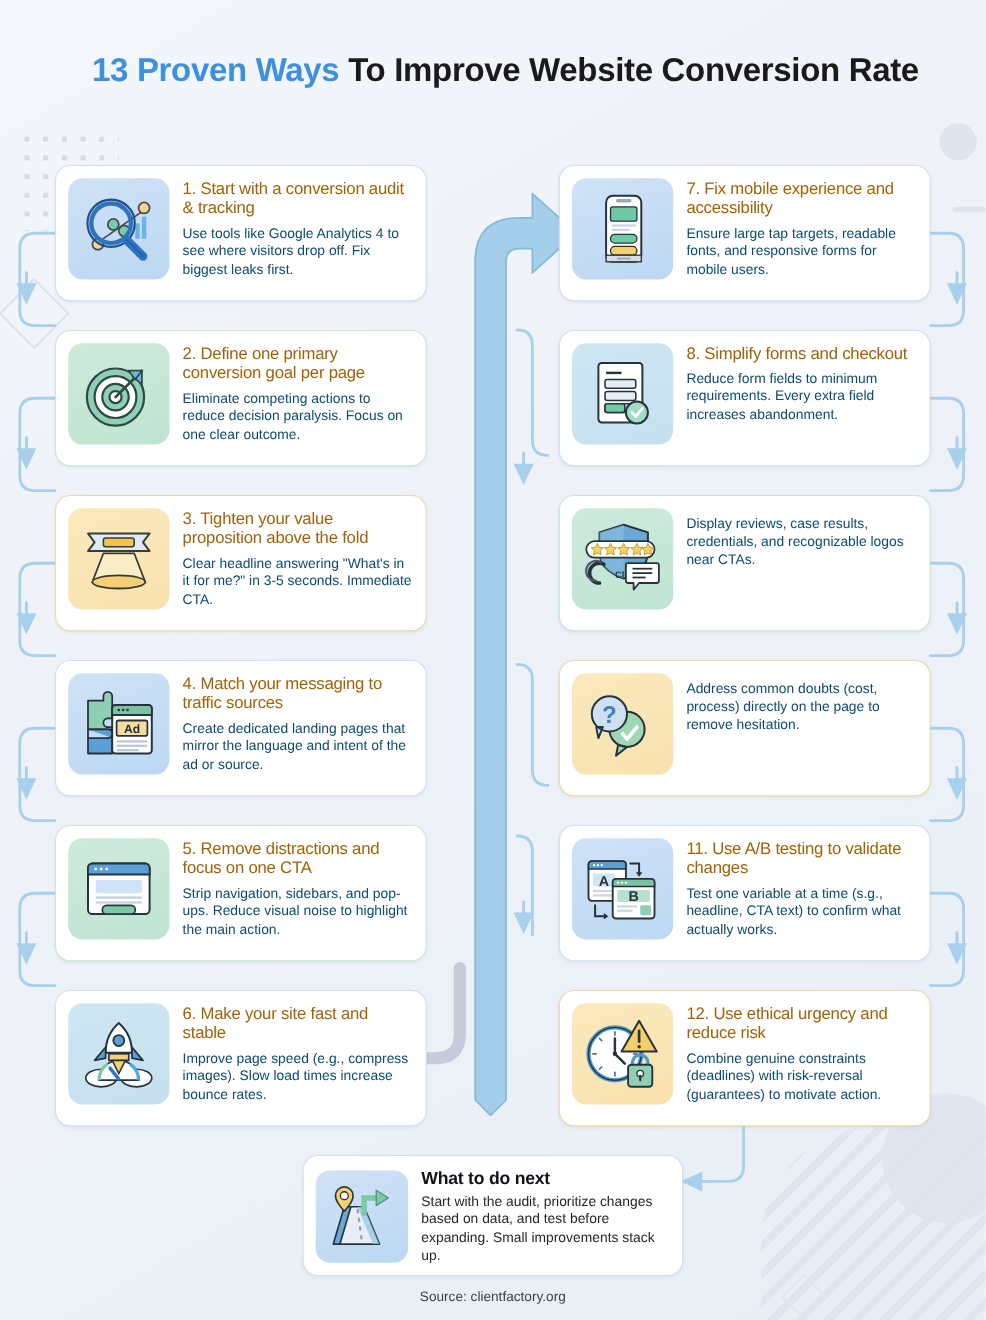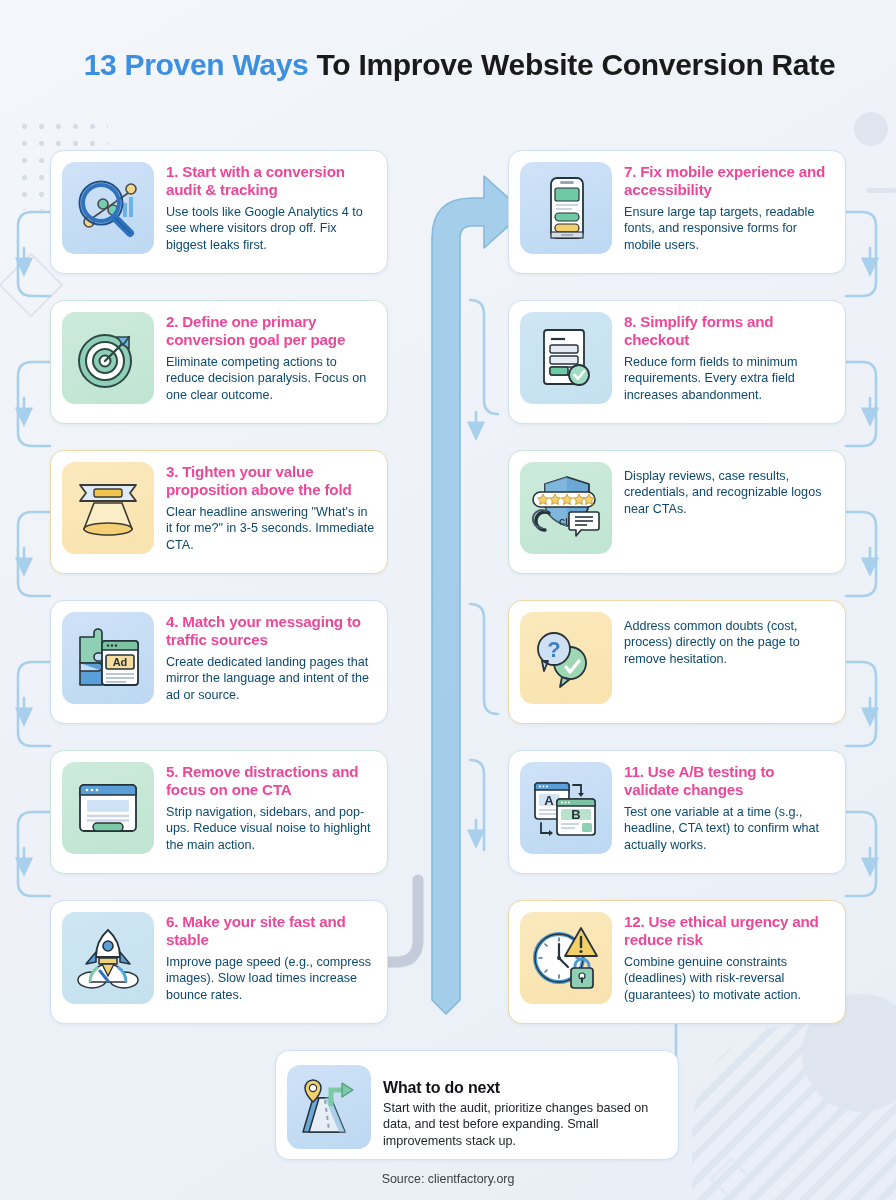--- a/index.html
+++ b/index.html
@@ -125,43 +125,43 @@
     margin-right: 12px;
   }
   .icon-box.blue   { background: linear-gradient(160deg,#cfe2f7,#bcd8f2); }
   .icon-box.green  { background: linear-gradient(160deg,#cdeadb,#bfe4d2); }
   .icon-box.yellow { background: linear-gradient(160deg,#fbe9bd,#f8e2ae); }
   .icon-box.blue-soft { background: linear-gradient(160deg,#cfe6f3,#c4e0ef); }
 
   .card-text { flex: 1 1 auto; min-width: 0; padding-top: 1px; }
   .card-title {
     font-size: 15.2px;
-    font-weight: bold;
-    color: #ec4899;
+    font-weight: normal;
+    color: #a16207;
     line-height: 1.18;
     letter-spacing: -0.2px;
   }
   .card-desc {
     margin-top: 5px;
     font-size: 12.6px;
     line-height: 1.3;
     color: #0c4a6e;
   }
 
   
   .summary-card {
     position: absolute;
     left: 275px; top: 1050px;
-    width: 404px; height: 110px;
+    width: 346px; height: 110px;
     background: #fff;
     border-radius: 14px;
     border: 1.5px solid #cfe0f3;
     box-shadow: 0 1px 3px rgba(60,80,110,.07);
     display: flex;
-    align-items: flex-end;
+    align-items: center;
     padding: 11px 12px 10px 11px;
   }
   .summary-card .icon-box { width: 84px; height: 84px; flex-basis: 84px; }
   .summary-title {
     font-size: 16px; font-weight: bold; color: #111317; letter-spacing: -.2px;
   }
   .summary-desc {
     margin-top: 3px; font-size: 12.6px; line-height: 1.3; color: #23262b;
   }
 

